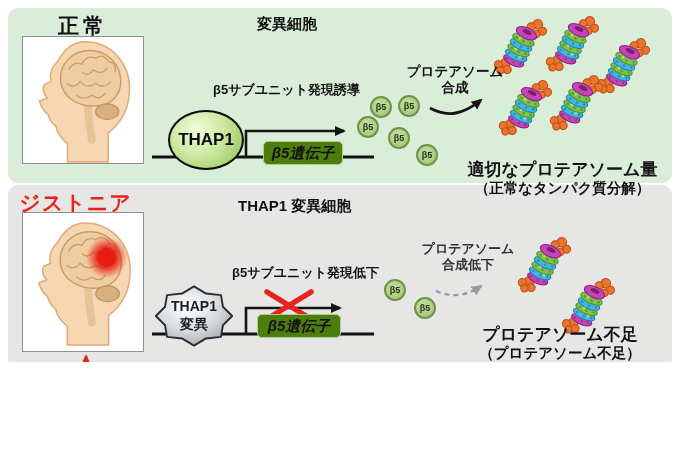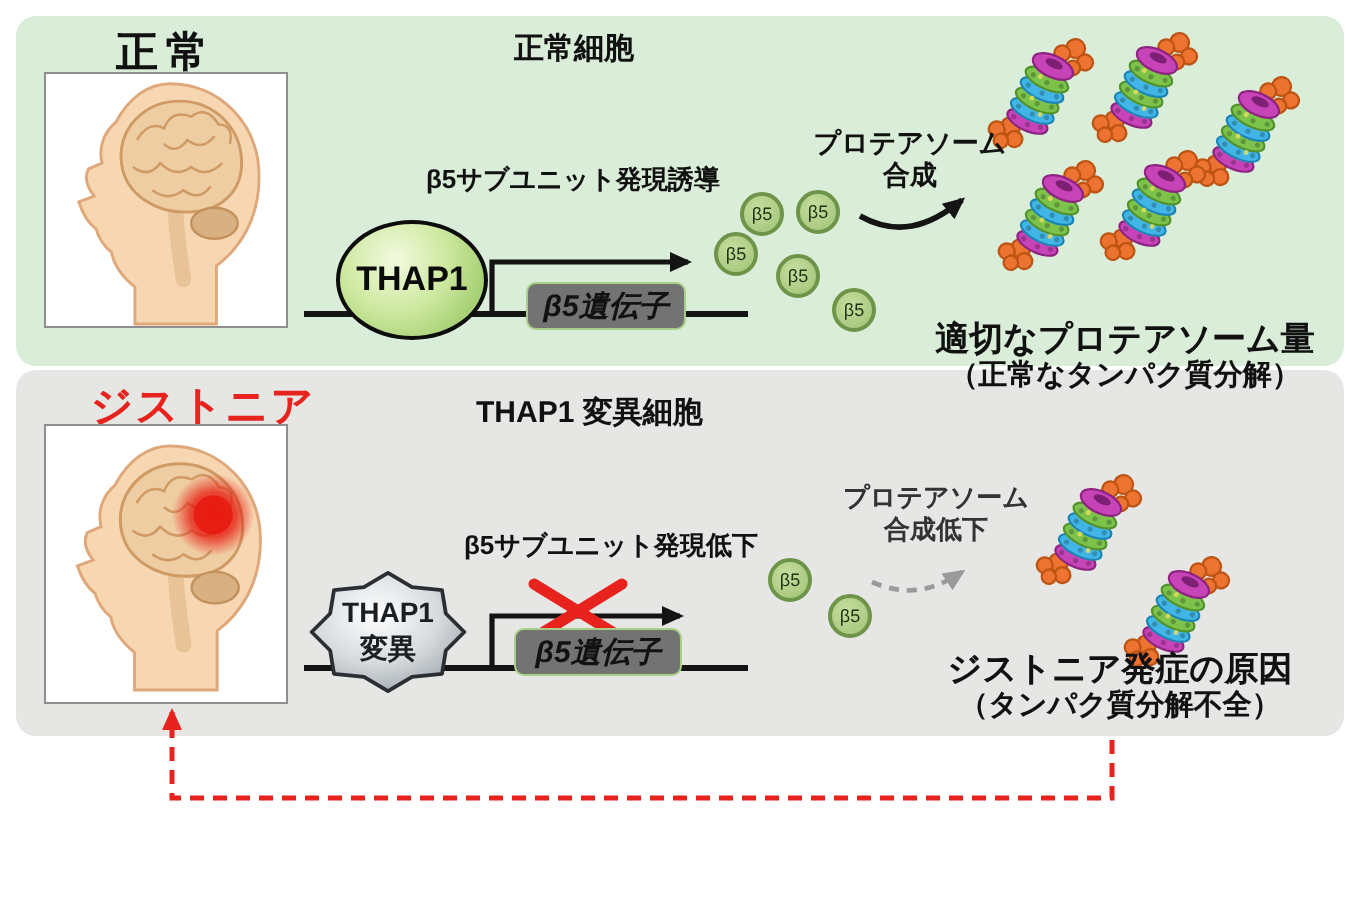--- a/index.html
+++ b/index.html
@@ -1,34 +1,34 @@
 <!DOCTYPE html>
 <html><head>
 <meta charset="utf-8">
 <style>
   html,body{margin:0;padding:0;background:#ffffff;}
-  .stage{position:relative;width:680px;height:454px;background:#ffffff;
+  .stage{position:relative;width:680px;height:362px;background:#ffffff;
          font-family:"Liberation Sans",sans-serif;overflow:hidden;}
   .abs{position:absolute;}
   .panel{position:absolute;border-radius:10px;}
   .txt{position:absolute;color:#111;font-weight:bold;white-space:nowrap;}
   .center{text-align:center;}
   .headbox{position:absolute;background:#fff;border:1px solid #8f8f8f;box-sizing:border-box;}
   .oval{position:absolute;border:2.5px solid #0d0d0d;border-radius:50%;
         background:radial-gradient(circle at 38% 32%, #f3fae0 0%, #cde89f 45%, #8abf55 100%);
         display:flex;align-items:center;justify-content:center;
         font-weight:bold;font-size:17px;color:#0b0b0b;}
-  .genebox{position:absolute;background:#737373;border:1px solid #a8cf88;border-radius:5px;
+  .genebox{position:absolute;background:#4d7c0f;border:1px solid #a8cf88;border-radius:5px;
         display:flex;align-items:center;justify-content:center;
         font-weight:bold;font-style:italic;font-size:15px;color:#121212;box-sizing:border-box;}
   .b5{position:absolute;width:22px;height:22px;border-radius:50%;
         background:radial-gradient(circle at 40% 35%, #c6de9f, #9fc274);
         border:2px solid #6e9449;box-sizing:border-box;
         display:flex;align-items:center;justify-content:center;
-        font-size:9px;font-weight:normal;color:#203312;}
+        font-size:9px;font-weight:bold;color:#203312;}
   .blobtxt{position:absolute;display:flex;flex-direction:column;align-items:center;
         font-weight:bold;color:#1b1e23;line-height:18px;font-size:14px;}
   .layer{position:absolute;left:0;top:0;}
   .red{color:#e8231d;}
   .caption{font-family:"Liberation Serif",serif;}
 </style>
 </head>
 <body>
 
 <div class="stage">
@@ -147,21 +147,21 @@
   </svg>
 
   <div class="txt center" style="left:22px;top:12px;width:122px;font-size:21px;letter-spacing:4px;">正常</div>
 
   <div class="headbox" style="left:22px;top:36px;width:122px;height:128px;">
     <svg width="120" height="126" viewBox="0 0 122 130">
       <use href="#head-art"></use>
     </svg>
   </div>
 
-  <div class="txt" style="left:257px;top:15px;font-size:15px;">正常細胞</div>
+  <div class="txt" style="left:257px;top:15px;font-size:15px;">変異細胞</div>
 
   <div class="txt" style="left:213px;top:81px;font-size:13px;">β5サブユニット発現誘導</div>
 
   <div class="oval" style="left:168px;top:110px;width:72px;height:56px;">
     <span>THAP1</span>
   </div>
 
   <div class="genebox" style="left:263px;top:141px;width:80px;height:24px;">
     <span>β5遺伝子</span>
   </div>
@@ -175,21 +175,21 @@
   <div class="txt center" style="left:394px;top:64px;width:122px;font-size:13.5px;line-height:16px;">
     <span style="display:block">プロテアソーム</span>
     <span style="display:block">合成</span>
   </div>
 
   <div class="txt center" style="left:455px;top:144px;width:215px;line-height:19px;margin-top:16px;">
     <span style="display:block;font-size:17px;">適切なプロテアソーム量</span>
     <span style="display:block;font-size:14.5px;">（正常なタンパク質分解）</span>
   </div>
 
-  <div class="txt center red" style="left:34px;top:189px;width:135px;font-size:21px;letter-spacing:1px;">ジストニア</div>
+  <div class="txt center red" style="left:8px;top:189px;width:135px;font-size:21px;letter-spacing:1px;">ジストニア</div>
 
   <div class="headbox" style="left:22px;top:212px;width:122px;height:140px;">
     <svg width="120" height="138" viewBox="0 0 122 130" preserveAspectRatio="xMidYMid meet">
       <use href="#head-art"></use>
       <circle cx="85" cy="40" r="21" fill="url(#redspot)"></circle>
       <circle cx="85" cy="40" r="10" fill="#e7190f" opacity="0.85"></circle>
     </svg>
   </div>
 
   <div class="txt" style="left:238px;top:197px;font-size:15px;">THAP1 変異細胞</div>
@@ -210,18 +210,18 @@
 
   <div class="b5" style="left:384px;top:279px;">β5</div>
   <div class="b5" style="left:414px;top:297px;">β5</div>
 
   <div class="txt center" style="left:407px;top:241px;width:122px;font-size:13px;line-height:16px;color:#333;">
     <span style="display:block">プロテアソーム</span>
     <span style="display:block">合成低下</span>
   </div>
 
   <div class="txt center" style="left:450px;top:326px;width:220px;line-height:18px;">
-    <span style="display:block;font-size:17px;">ジストニア発症の原因</span>
-    <span style="display:block;font-size:14.5px;">（タンパク質分解不全）</span>
+    <span style="display:block;font-size:17px;">プロテアソーム不足</span>
+    <span style="display:block;font-size:14.5px;">（プロテアソーム不足）</span>
   </div>
 
 
 </div>
 
 </body></html>

